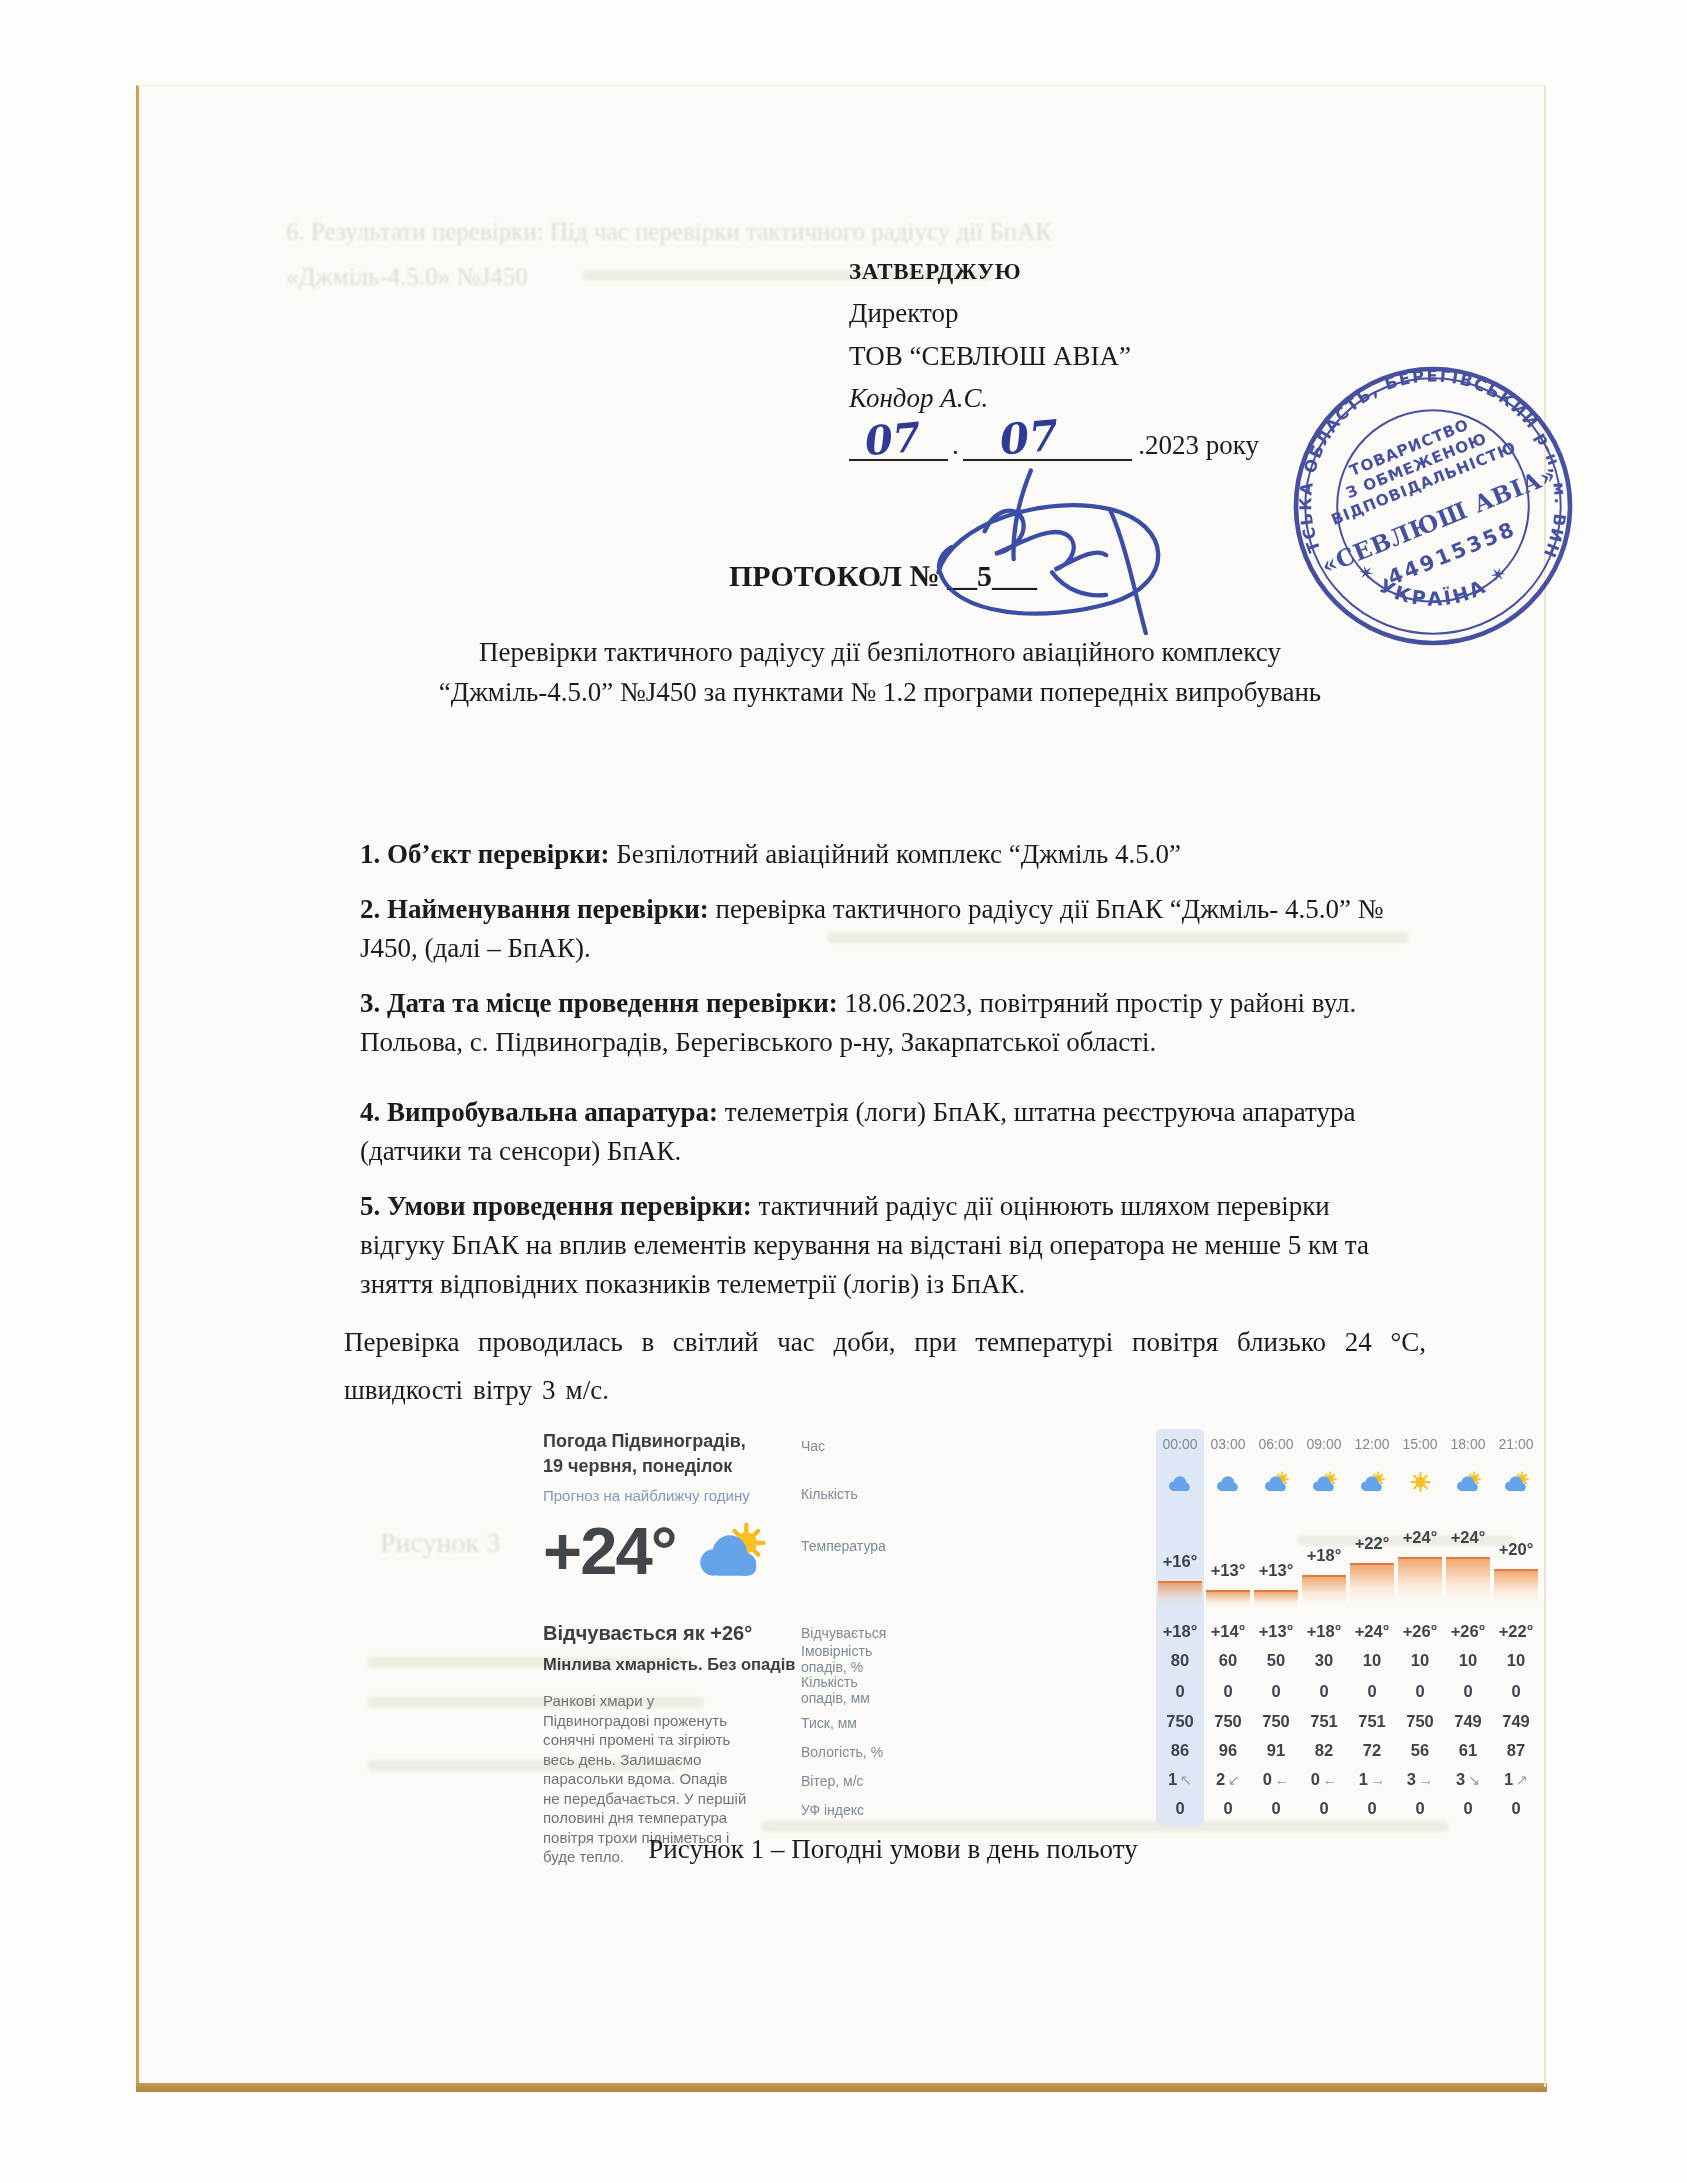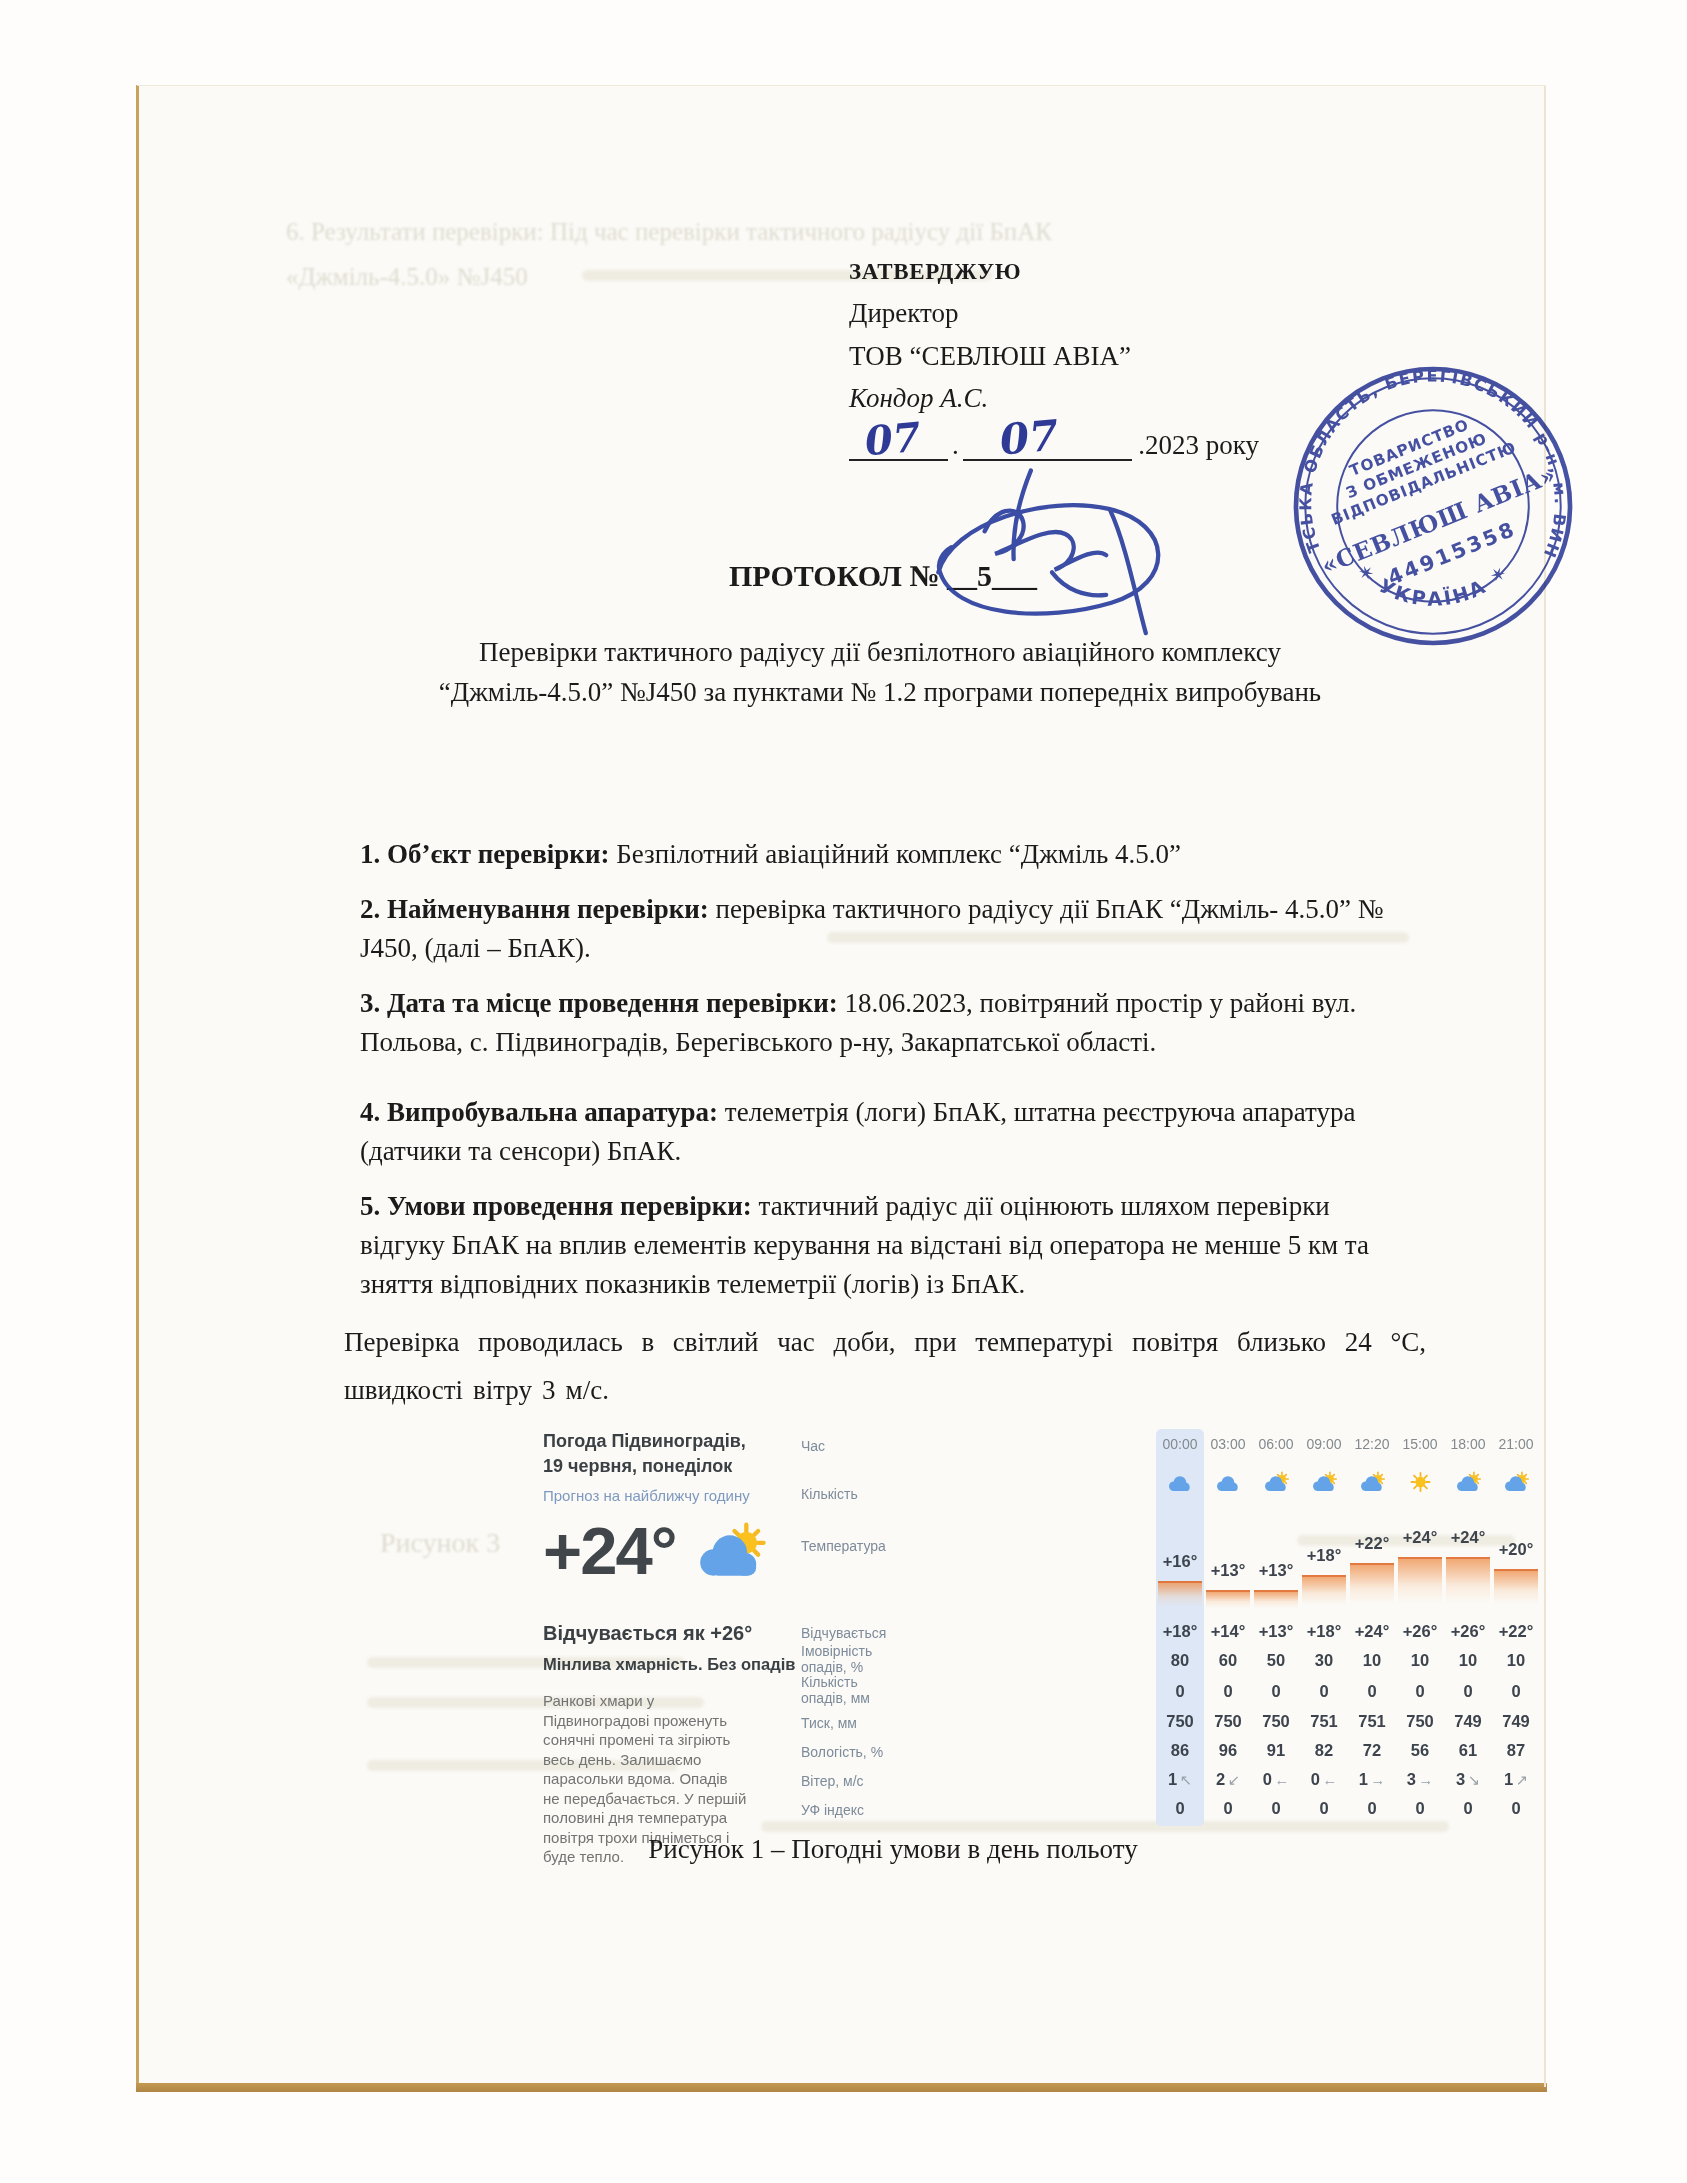--- a/index.html
+++ b/index.html
@@ -191,21 +191,21 @@
     <div id="wx-cond">Мінлива хмарність. Без опадів</div>
     <div id="wx-desc">Ранкові хмари у Підвиноградові проженуть сонячні промені та зігріють весь день. Залишаємо парасольки вдома. Опадів не передбачається. У першій половині дня температура повітря трохи підніметься і буде тепло.</div>
     <div id="wx-table">
       <div class="wx-highlight"></div>
       <div id="wx-rows">
           <div class="wx-label" style="top: 9.3px;">Час</div>
           <div class="wx-cell wx-time" style="left: 355px; top: 6.6px;">00:00</div>
           <div class="wx-cell wx-time" style="left: 403px; top: 6.6px;">03:00</div>
           <div class="wx-cell wx-time" style="left: 451px; top: 6.6px;">06:00</div>
           <div class="wx-cell wx-time" style="left: 499px; top: 6.6px;">09:00</div>
-          <div class="wx-cell wx-time" style="left: 547px; top: 6.6px;">12:20</div>
+          <div class="wx-cell wx-time" style="left: 547px; top: 6.6px;">12:00</div>
           <div class="wx-cell wx-time" style="left: 595px; top: 6.6px;">15:00</div>
           <div class="wx-cell wx-time" style="left: 643px; top: 6.6px;">18:00</div>
           <div class="wx-cell wx-time" style="left: 691px; top: 6.6px;">21:00</div>
           <div class="wx-label" style="top: 57px;">Кількість</div>
           <div class="wx-cell " style="left: 355px; top: 42px;"><svg viewBox="0 0 48 36" width="29" height="22">
               <g fill="#64a3e8">
                 <circle cx="13" cy="25" r="8"></circle>
                 <circle cx="23" cy="19" r="10.5"></circle>
                 <circle cx="32" cy="26" r="7"></circle>
                 <rect x="11" y="23" width="28" height="10" rx="5"></rect>

